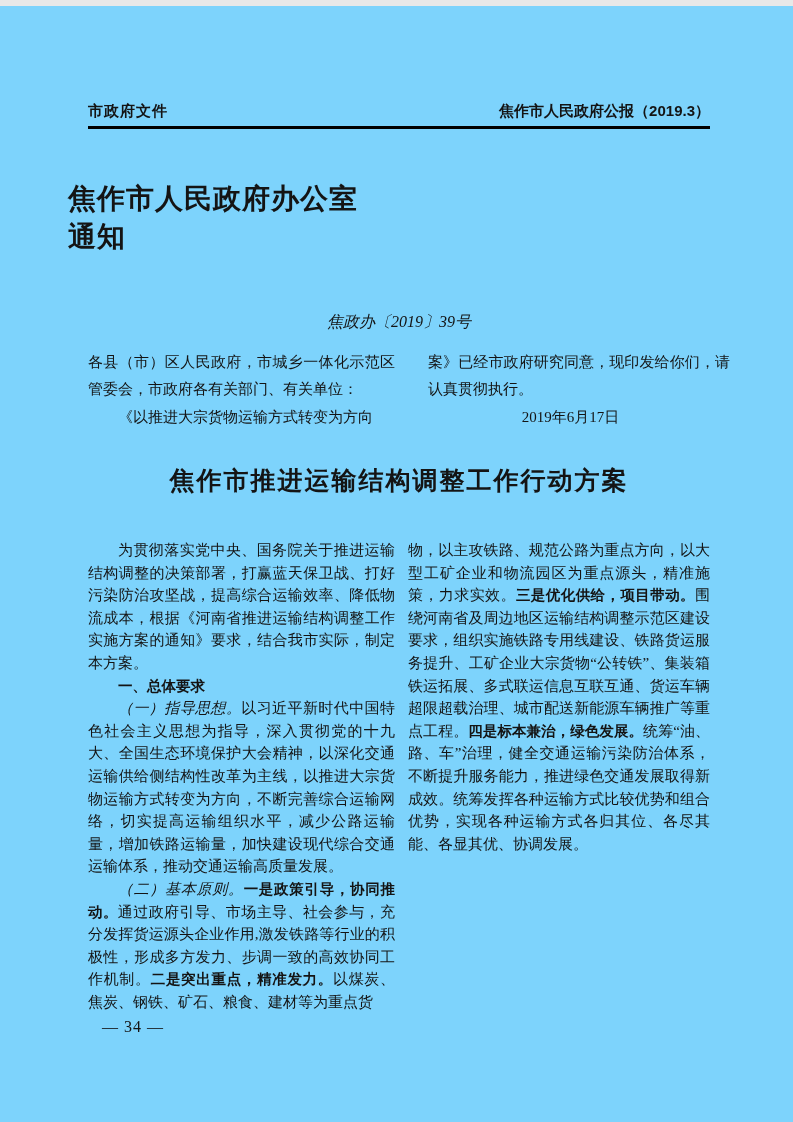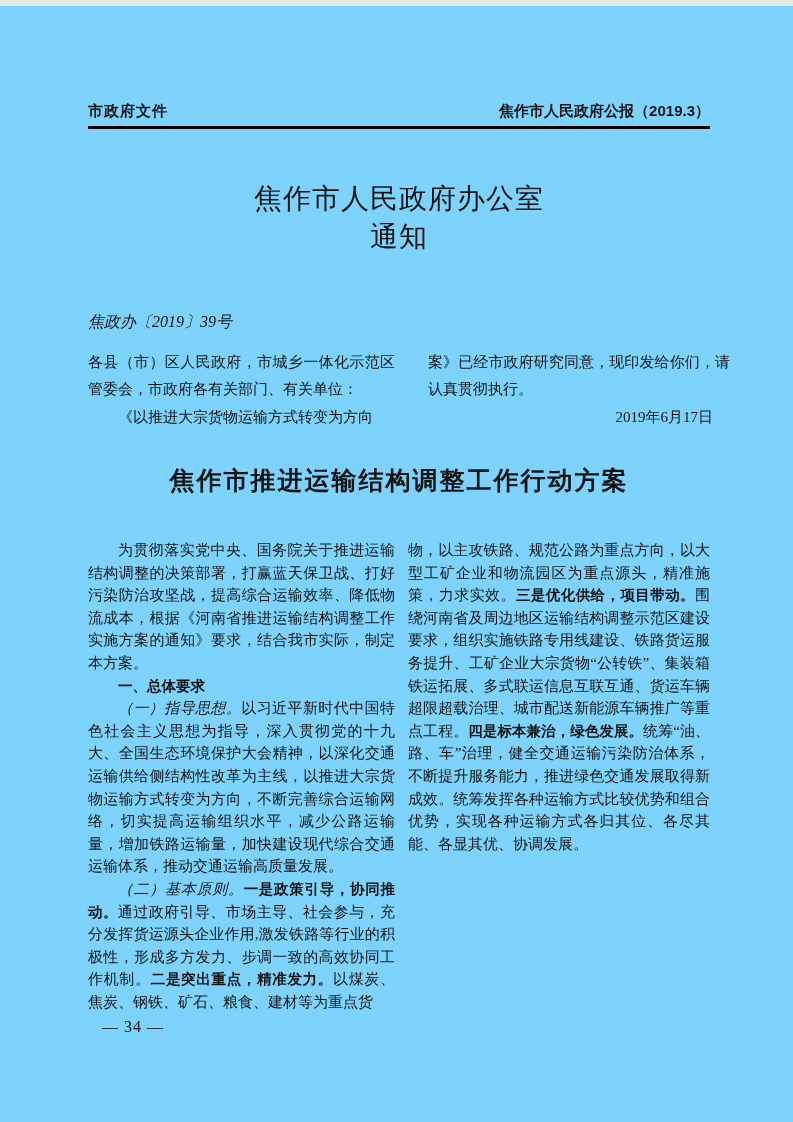--- a/index.html
+++ b/index.html
@@ -22,41 +22,41 @@
     position: absolute; right: 83px; top: 96px;
     font-family: "Liberation Sans", "DejaVu Sans", sans-serif;
     font-size: 15px; font-weight: bold;
   }
   .hdr-rule {
     position: absolute; left: 88px; top: 120px;
     width: 622px; height: 3px; background: #000;
   }
   .doc-title {
     position: absolute; left: 68px; top: 174px; width: 662px;
-    text-align: center; font-size: 28px; font-weight: normal;
+    font-size: 28px; font-weight: bold;
     line-height: 38px; letter-spacing: 1px;
   }
   .doc-number {
     position: absolute; left: 88px; top: 306px; width: 622px;
-    font-size: 16px; font-style: italic;
+    text-align: center; font-size: 16px; font-style: italic;
   }
   .col {
     position: absolute; font-size: 15px; text-align: justify;
   }
   .intro-left  { left: 88px;  top: 343px; width: 307px; line-height: 27.4px; }
   .intro-right { left: 428px; top: 343px; width: 302px; line-height: 27.4px; }
   .plan-title {
     position: absolute; left: 88px; top: 458px; width: 622px;
     text-align: center; font-size: 25px; font-weight: bold; letter-spacing: 2px;
   }
   .body-left  { left: 88px;  top: 533px; width: 307px; line-height: 22.6px; }
   .body-right { left: 408px; top: 533px; width: 302px; line-height: 22.6px; }
   .para { text-align: justify; }
   .para.indent { text-indent: 2em; }
-  .para.right { text-align: right; padding-right: 17px; }
+  .para.right { text-align: center; padding-right: 17px; }
   .kai { font-style: italic; }
   .hei {
     font-weight: bold;
     font-family: "Liberation Sans", "DejaVu Sans", sans-serif;
     font-size: 14.5px;
   }
   .page-number {
     position: absolute; left: 102px; top: 1012px; font-size: 16px; letter-spacing: 1px;
   }
 </style>

